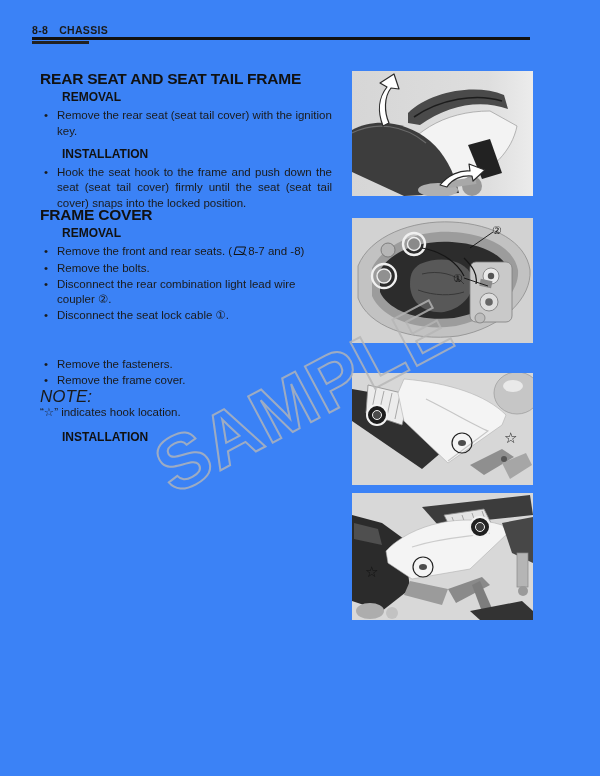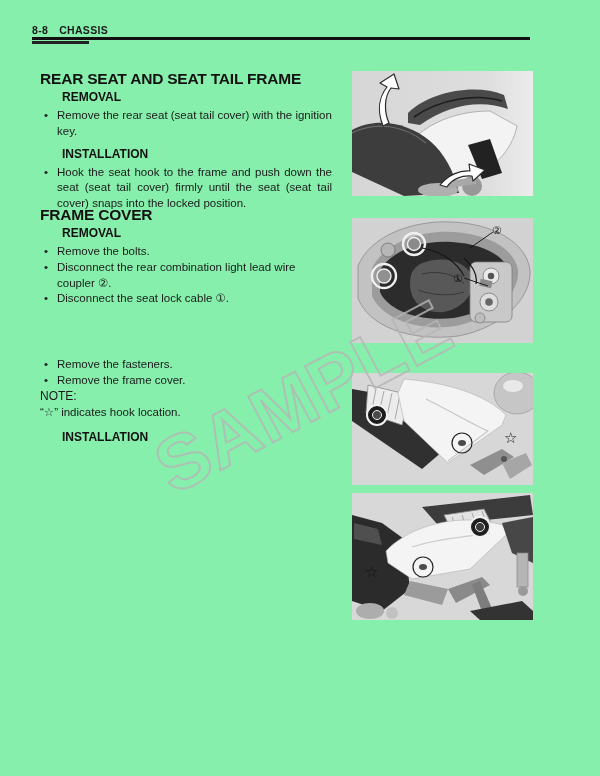--- a/index.html
+++ b/index.html
@@ -1,35 +1,35 @@
 <!DOCTYPE html>
 <html><head>
 <meta charset="utf-8">
 <style>
   * { margin:0; padding:0; box-sizing:border-box; }
   html,body { background:#fff; }
   .page {
-    position:relative; width:600px; height:776px; background:#86efac;
+    position:relative; width:600px; height:776px; background:#3b82f6;
     font-family:"Liberation Sans", sans-serif; color:#1a1a1a; overflow:hidden;
   }
   
   .hdr { position:absolute; left:32px; top:24px; width:498px; }
   .hdr-line { font-size:10.5px; font-weight:bold; letter-spacing:.3px; }
   .hdr-line .pagenum { display:inline-block; min-width:24px; }
   .hdr-rule { position:absolute; left:0; top:13px; width:498px; height:2.6px; background:#111; }
   .hdr-rule2 { position:absolute; left:0; top:17px; width:57px; height:3px; background:#222; }
   
   .tsec { position:absolute; left:40px; width:292px; }
   h1.sec-title { font-size:15.5px; font-weight:bold; letter-spacing:-0.2px; line-height:17px; color:#111; }
   h2.sub { font-size:12px; font-weight:bold; line-height:14px; margin-top:3px; color:#111;padding-left:22px; }
   ul.blist { list-style:none; margin-top:4px; }
   ul.blist li { position:relative; font-size:11.5px; line-height:15.8px; padding-left:17px; }
   ul.blist li::before { content:"•"; position:absolute; left:4px; top:0; font-size:11.5px; }
   li.justify { text-align:justify; }
-  .note-h { font-size:12px; line-height:15px; }
+  .note-h { font-size:17px; font-style:italic; line-height:15px; }
   .note-t { font-size:11.5px; line-height:16px; }
   .ref-icon { display:inline-block; vertical-align:-1px; margin:0 1px; }
   
   .fig { position:absolute; left:352px; width:181px; background:#d8d8d8; }
   .fig svg { display:block; width:100%; height:100%; }
   svg text.callout { font-family:"Liberation Sans", sans-serif; font-size:11px; fill:#111; }
   svg text.star { font-family:"DejaVu Sans", sans-serif; font-size:15px; fill:#111; }
   
   .watermark {
     position:absolute; left:128px; top:326px; width:350px; height:140px;
@@ -62,20 +62,24 @@
     <h2 class="sub" style="margin-top:7px;">INSTALLATION</h2>
     <ul class="blist">
       <li class="justify">Hook the seat hook to the frame and push down the seat (seat tail cover) firmly until the seat (seat tail cover) snaps into the locked position.</li>
     </ul>
   </div>
 
   <div class="tsec" style="top:206px;">
     <h1 class="sec-title">FRAME COVER</h1>
     <h2 class="sub">REMOVAL</h2>
     <ul class="blist">
+      <li><span>Remove the front and rear seats. (</span><span class="ref-icon"><svg width="14" height="10" viewBox="0 0 14 10">
+              <path d="M1,8.5 L3.2,1 L12.5,1 L10.3,8.5 Z" fill="none" stroke="#111" stroke-width="1"></path>
+              <path d="M5.5,4.5 L13.5,9.5" stroke="#111" stroke-width="1"></path>
+            </svg></span><span>8-7 and -8)</span></li>
       <li>Remove the bolts.</li>
       <li>Disconnect the rear combination light lead wire coupler ②.</li>
       <li>Disconnect the seat lock cable ①.</li>
     </ul>
   </div>
 
   <div class="tsec" style="top:353px;">
     <ul class="blist">
       <li>Remove the fasteners.</li>
       <li>Remove the frame cover.</li>

